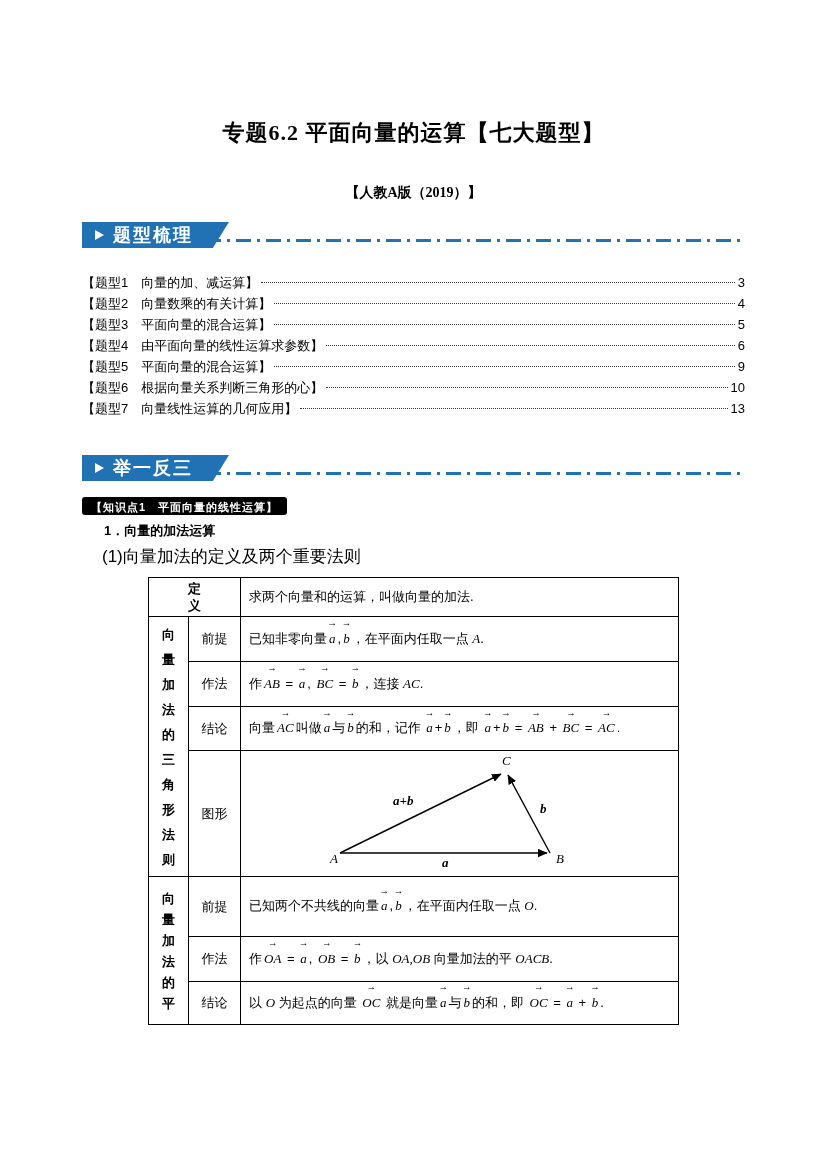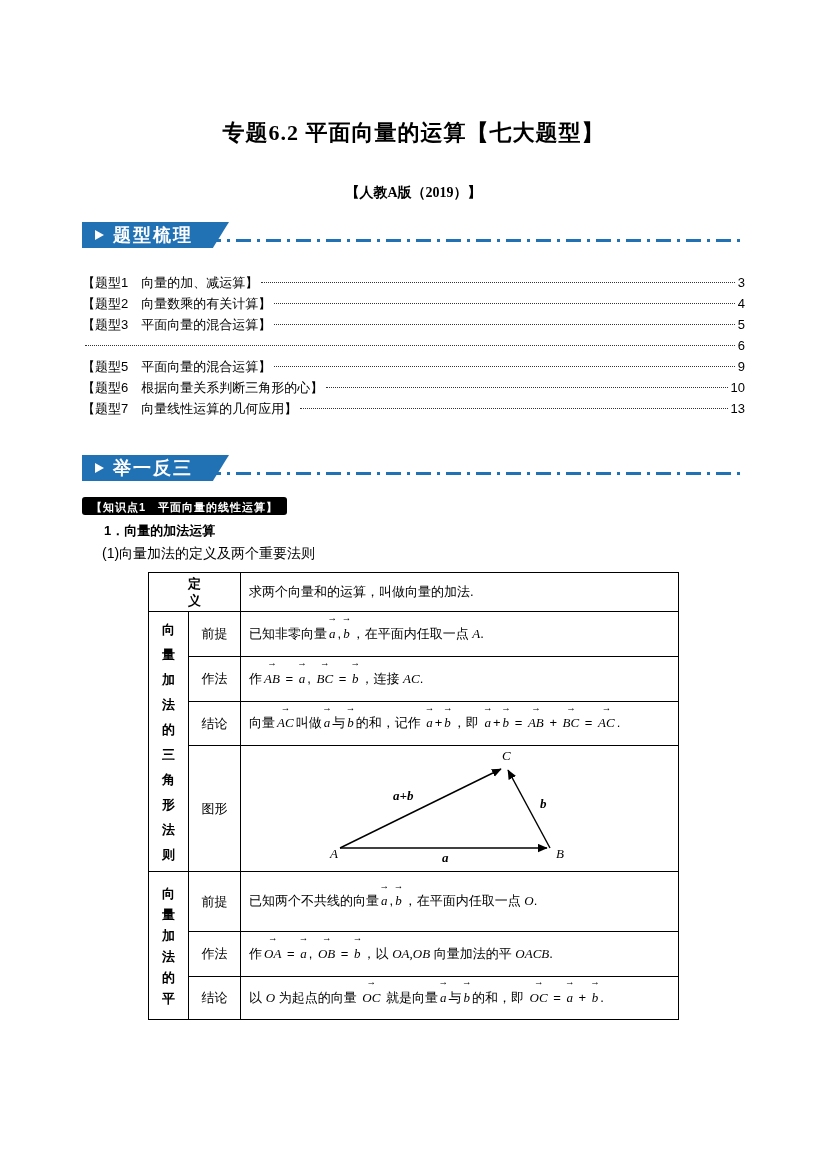--- a/index.html
+++ b/index.html
@@ -35,21 +35,21 @@
   .toc-label { white-space:nowrap; }
   .toc-dots { flex:1; border-bottom:1.6px dotted #333; margin:0 3px; transform:translateY(-4px); min-width:20px; }
   .toc-page { white-space:nowrap; }
 
   .kp-wrap { margin:16px 0 0 82px; }
   .kp-heading {
     display:inline-block; background:#000; color:#fff; font-weight:bold;
     font-size:11px; padding:3px 9px 0 9px; border-radius:3px; letter-spacing:1px;
   }
   .sub1 { margin:7px 0 0 104px; font-size:13px; font-weight:bold; }
-  .sub2 { margin:5px 0 4px 102px; font-size:14px; }
+  .sub2 { margin:5px 0 4px 102px; font-size:17px; }
 
   table.rule-table { margin:9px 0 0 148px; width:531px; border-collapse:collapse; table-layout:fixed; }
   table.rule-table td { border:1px solid #000; font-size:13px; vertical-align:middle; padding:2px 8px; }
   td.side-cell { text-align:center; padding:0; }
   td.sub-label { text-align:center; padding:0; font-size:13px; }
   .vtext { display:inline-block; width:14px; word-break:break-all; font-weight:bold;
     font-size:13px; line-height:25px; text-align:center; }
   .vtext.short { line-height:21px; }
   .vtext.def { line-height:17px; }
   td.content { line-height:1.9; }
@@ -90,20 +90,21 @@
       <span class="toc-label">【题型2　向量数乘的有关计算】</span>
       <span class="toc-dots"></span>
       <span class="toc-page">4</span>
     </div>
     <div class="toc-row">
       <span class="toc-label">【题型3　平面向量的混合运算】</span>
       <span class="toc-dots"></span>
       <span class="toc-page">5</span>
     </div>
     <div class="toc-row">
+      <span class="toc-label">【题型4　由平面向量的线性运算求参数】</span>
       <span class="toc-dots"></span>
       <span class="toc-page">6</span>
     </div>
     <div class="toc-row">
       <span class="toc-label">【题型5　平面向量的混合运算】</span>
       <span class="toc-dots"></span>
       <span class="toc-page">9</span>
     </div>
     <div class="toc-row">
       <span class="toc-label">【题型6　根据向量关系判断三角形的心】</span>

